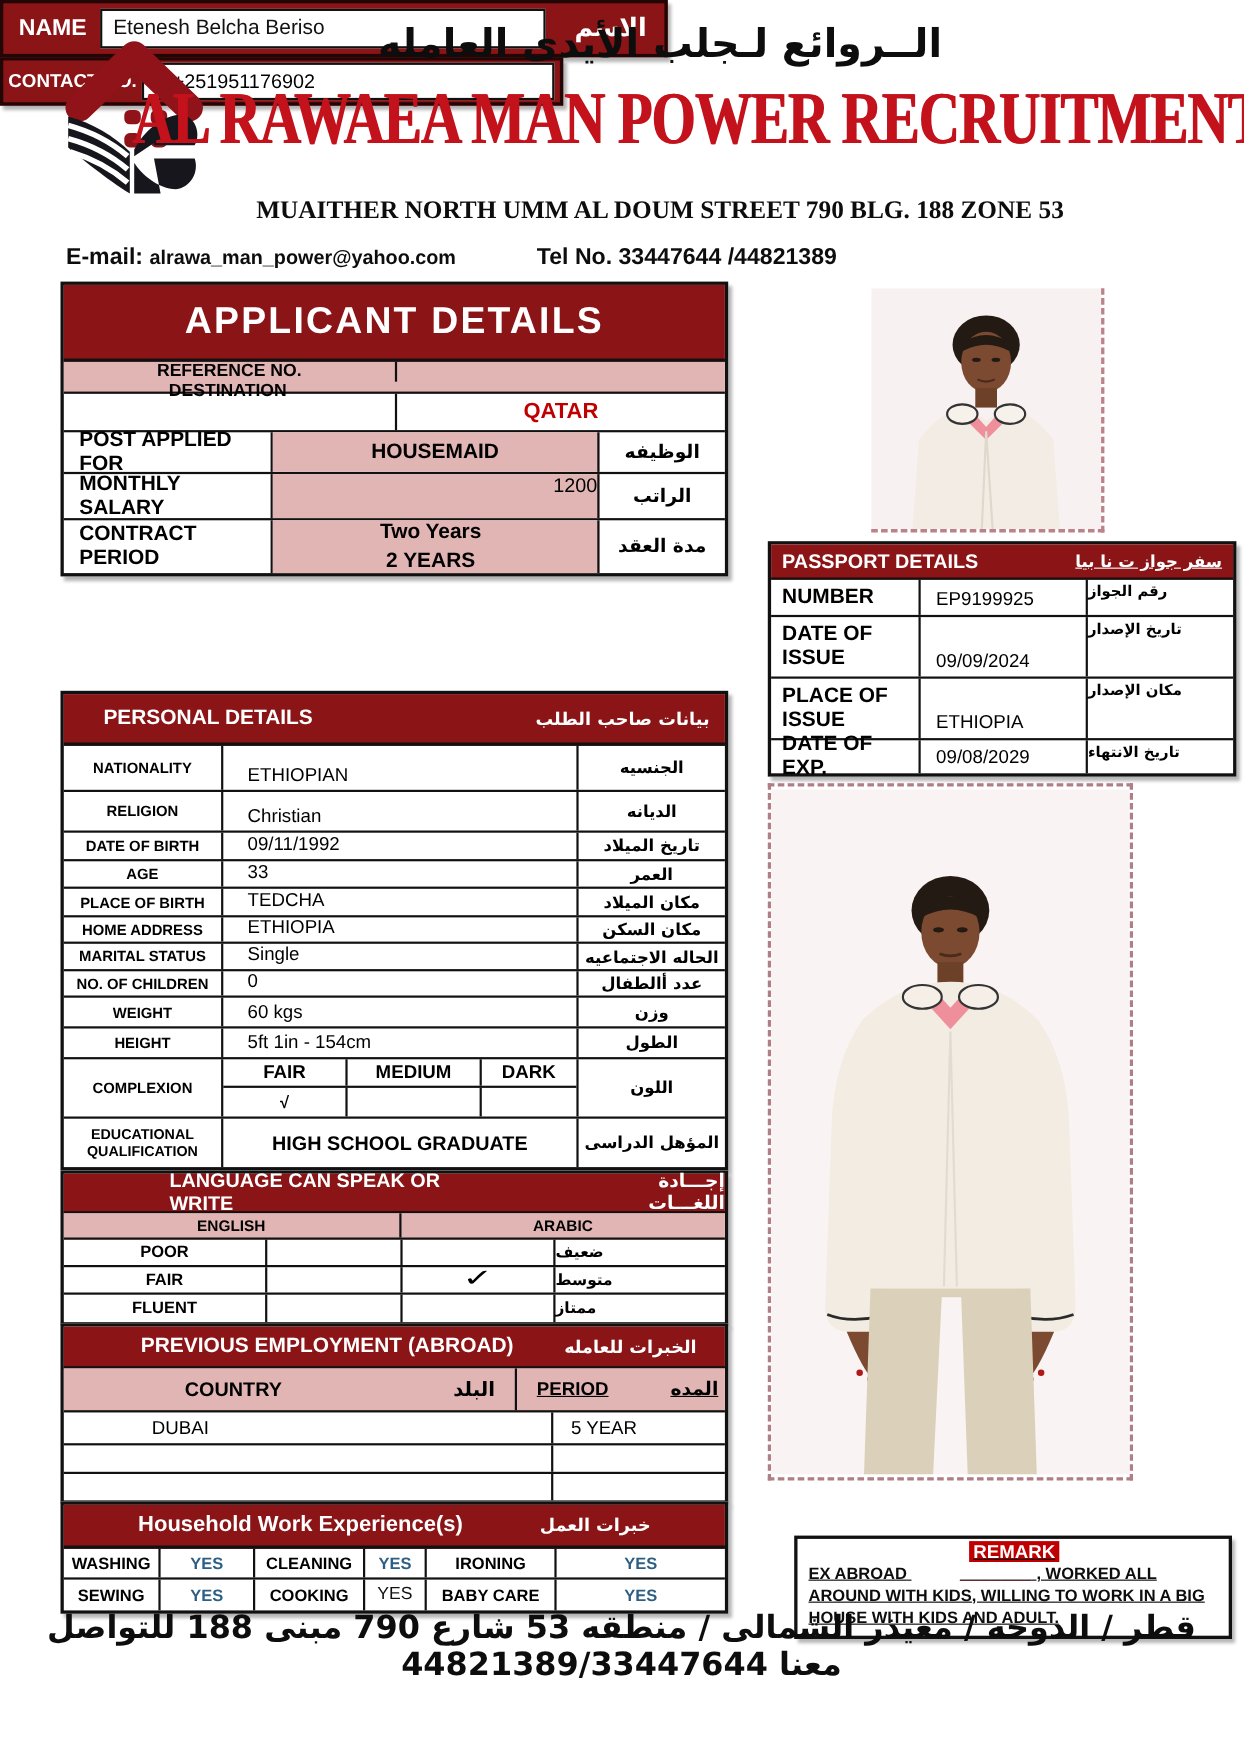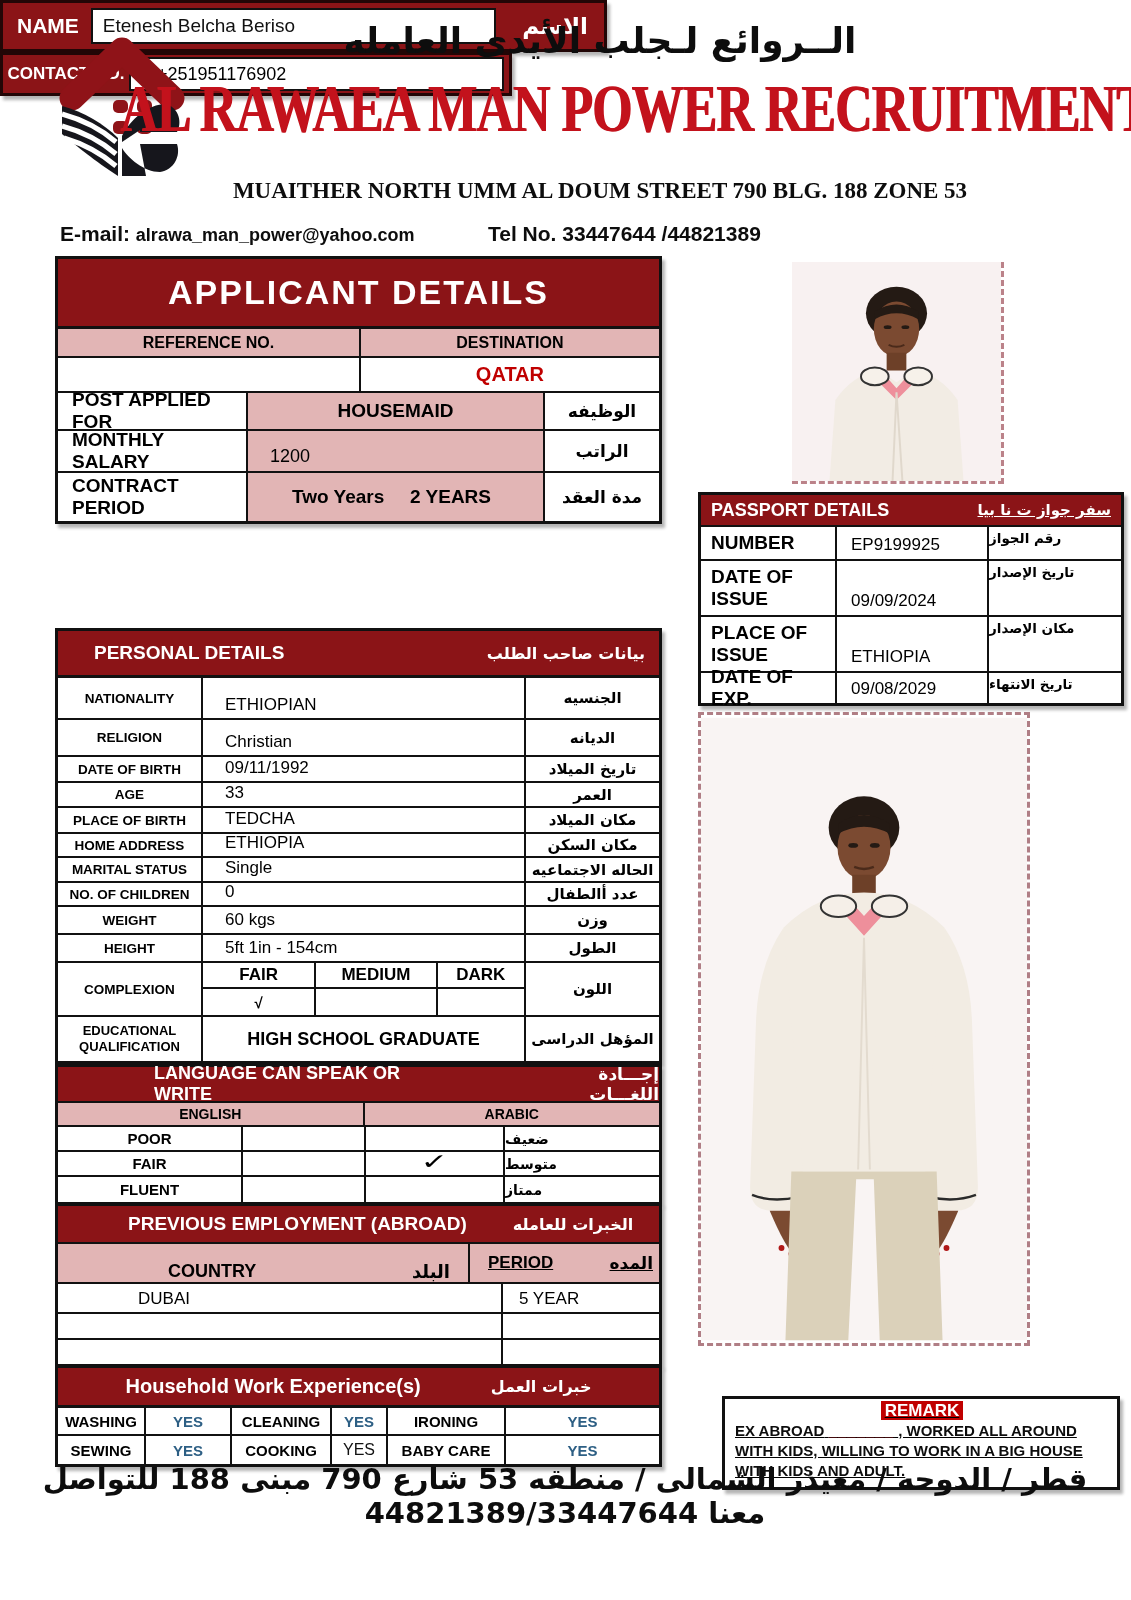--- a/index.html
+++ b/index.html
@@ -17,21 +17,21 @@
           letter-spacing:-1px; text-shadow:1px 0 0 #c3121c; white-space:nowrap; }
   .h-addr { position:absolute; top:178px; left:130px; width:940px; text-align:center;
             font-family:"Liberation Serif", serif; font-weight:bold; font-size:23px; color:#0d0d0d; }
   .h-mail { position:absolute; top:222px; left:60px; font-size:21px; font-weight:bold; color:#0d0d0d; }
   .h-mail .addr { font-size:18px; }
   .h-tel  { position:absolute; top:222px; left:488px; font-size:21px; font-weight:bold; color:#0d0d0d; }
 
   
   .box { position:absolute; background:#fff; border:3px solid #111; box-shadow:3px 4px 3px #b5b5b5; }
   .bar { background:#8b1417; color:#fff; font-weight:bold; display:flex; align-items:center; }
-  .pink { background:#e2b5b5; }
+  .pink { background:#e2b5b5;flex-direction:column; }
   .bcell { border-right:2px solid #111; }
   .brow  { border-bottom:2px solid #111; display:flex; }
   .lastrow { display:flex; }
 
   
   .applicant { left:55px; top:256px; width:607px; }
   .app-title { height:70px; justify-content:center; font-size:34px; letter-spacing:2px;
                border-bottom:3px solid #111; }
   .app-h { height:29px; }
   .app-h .c { width:50.4%; display:flex; align-items:center; justify-content:center;
@@ -103,21 +103,21 @@
               font-size:22px; }
   .lrow .c3 .chk { transform:scaleX(1.5); margin-top:-4px; }
   .lrow .c4 { flex:1; display:flex; align-items:center; justify-content:flex-end;
               padding-right:2px; font-weight:bold; font-size:14px; }
 
   
   .employ { left:55px; top:1203px; width:607px; }
   .emp-title { height:38px; border-bottom:2px solid #111; padding-left:70px; font-size:19px; }
   .emp-title .arh { margin-left:46px; font-size:16px; }
   .emp-h { height:40px; background:#e2b5b5; }
-  .emp-h .c1 { width:412px; display:flex; align-items:flex-end; font-weight:bold; font-size:18px;
+  .emp-h .c1 { width:412px; display:flex; align-items:center; font-weight:bold; font-size:18px;
                padding:0 18px 0 110px; justify-content:space-between; }
   .emp-h .c2 { flex:1; display:flex; align-items:center; font-weight:bold; font-size:17px;
                padding:0 6px 0 18px; justify-content:space-between;text-decoration:underline; }
   .erow .c1 { width:445px; display:flex; align-items:flex-end; padding:0 0 3px 80px; font-size:17px; }
   .erow .c2 { flex:1; display:flex; align-items:flex-end; padding:0 0 3px 16px; font-size:17px;text-align:center; }
   .e1 { height:30px; } .e2 { height:26px; } .e3 { height:24px; }
 
   
   .house { left:55px; top:1365px; width:607px; }
   .hou-title { height:40px; border-bottom:3px solid #111; justify-content:center; font-size:20px; }
@@ -147,21 +147,21 @@
   .photo2 { position:absolute; left:698px; top:712px; width:332px; height:634px;
             border:3px dashed #b07e85; }
   .photo1 svg, .photo2 svg { display:block; width:100%; height:100%; }
 
   
   .remark { left:722px; top:1396px; width:398px; height:94px; border-width:3px;
             padding:2px 8px 0 10px;text-decoration:underline; }
   .remark .rt { display:block; text-align:center; }
   .remark .rt b { background:#c00000; color:#fff; font-size:17px; padding:0 4px; }
   .remark .body { font-weight:bold; font-size:15px; line-height:1.32; color:#0d0d0d; }
-  .remark .blank { color:#7a1418; letter-spacing:1px; }
+  .remark .blank { color:#7a1418; letter-spacing:1px;margin-left:44px; }
 
   
   .footer { position:absolute; left:30px; top:1462px; width:1070px; direction:rtl;
             text-align:center; font-weight:bold; font-size:29px; color:#0d0d0d; }
 </style>
 </head>
 <body>
 
 <div class="page">
 

